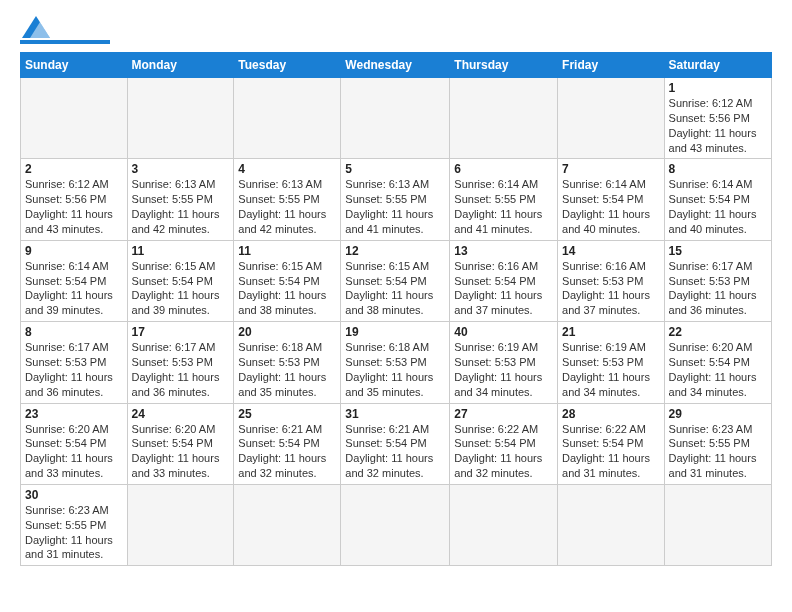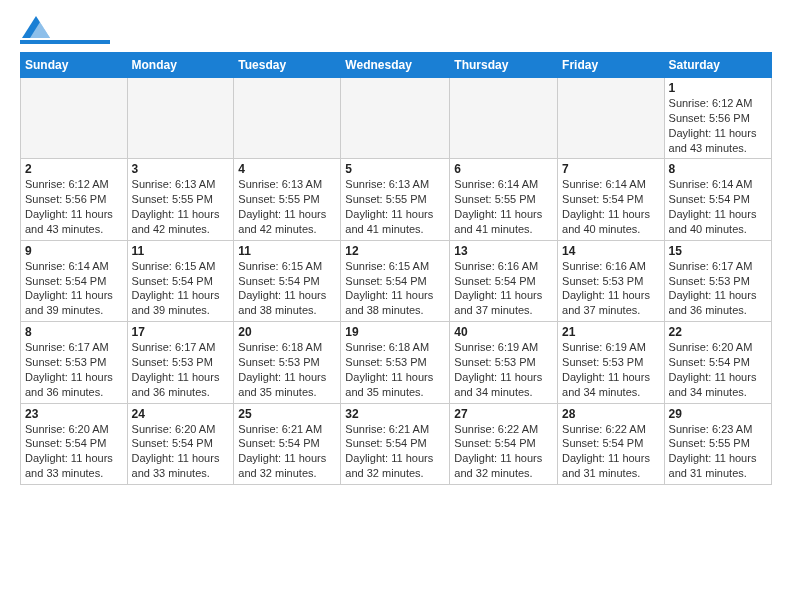--- a/index.html
+++ b/index.html
@@ -310,21 +310,21 @@
 and 33 minutes.</div>
           </td>
           <td>
             <span class="day-number">25</span>
             <div class="day-info" style="white-space: pre-line;">Sunrise: 6:21 AM
 Sunset: 5:54 PM
 Daylight: 11 hours
 and 32 minutes.</div>
           </td>
           <td>
-            <span class="day-number">32</span>
+            <span class="day-number">31</span>
             <div class="day-info" style="white-space: pre-line;">Sunrise: 6:21 AM
 Sunset: 5:54 PM
 Daylight: 11 hours
 and 32 minutes.</div>
           </td>
           <td>
             <span class="day-number">27</span>
             <div class="day-info" style="white-space: pre-line;">Sunrise: 6:22 AM
 Sunset: 5:54 PM
 Daylight: 11 hours
@@ -337,16 +337,31 @@
 Daylight: 11 hours
 and 31 minutes.</div>
           </td>
           <td>
             <span class="day-number">29</span>
             <div class="day-info" style="white-space: pre-line;">Sunrise: 6:23 AM
 Sunset: 5:55 PM
 Daylight: 11 hours
 and 31 minutes.</div>
           </td>
+        </tr>
+        <tr class="last-row">
+          <td>
+            <span class="day-number">30</span>
+            <div class="day-info" style="white-space: pre-line;">Sunrise: 6:23 AM
+Sunset: 5:55 PM
+Daylight: 11 hours
+and 31 minutes.</div>
+          </td>
+          <td class="empty"></td>
+          <td class="empty"></td>
+          <td class="empty"></td>
+          <td class="empty"></td>
+          <td class="empty"></td>
+          <td class="empty"></td>
         </tr>
       </tbody>
   </table>
 </div>
 
 </body></html>

